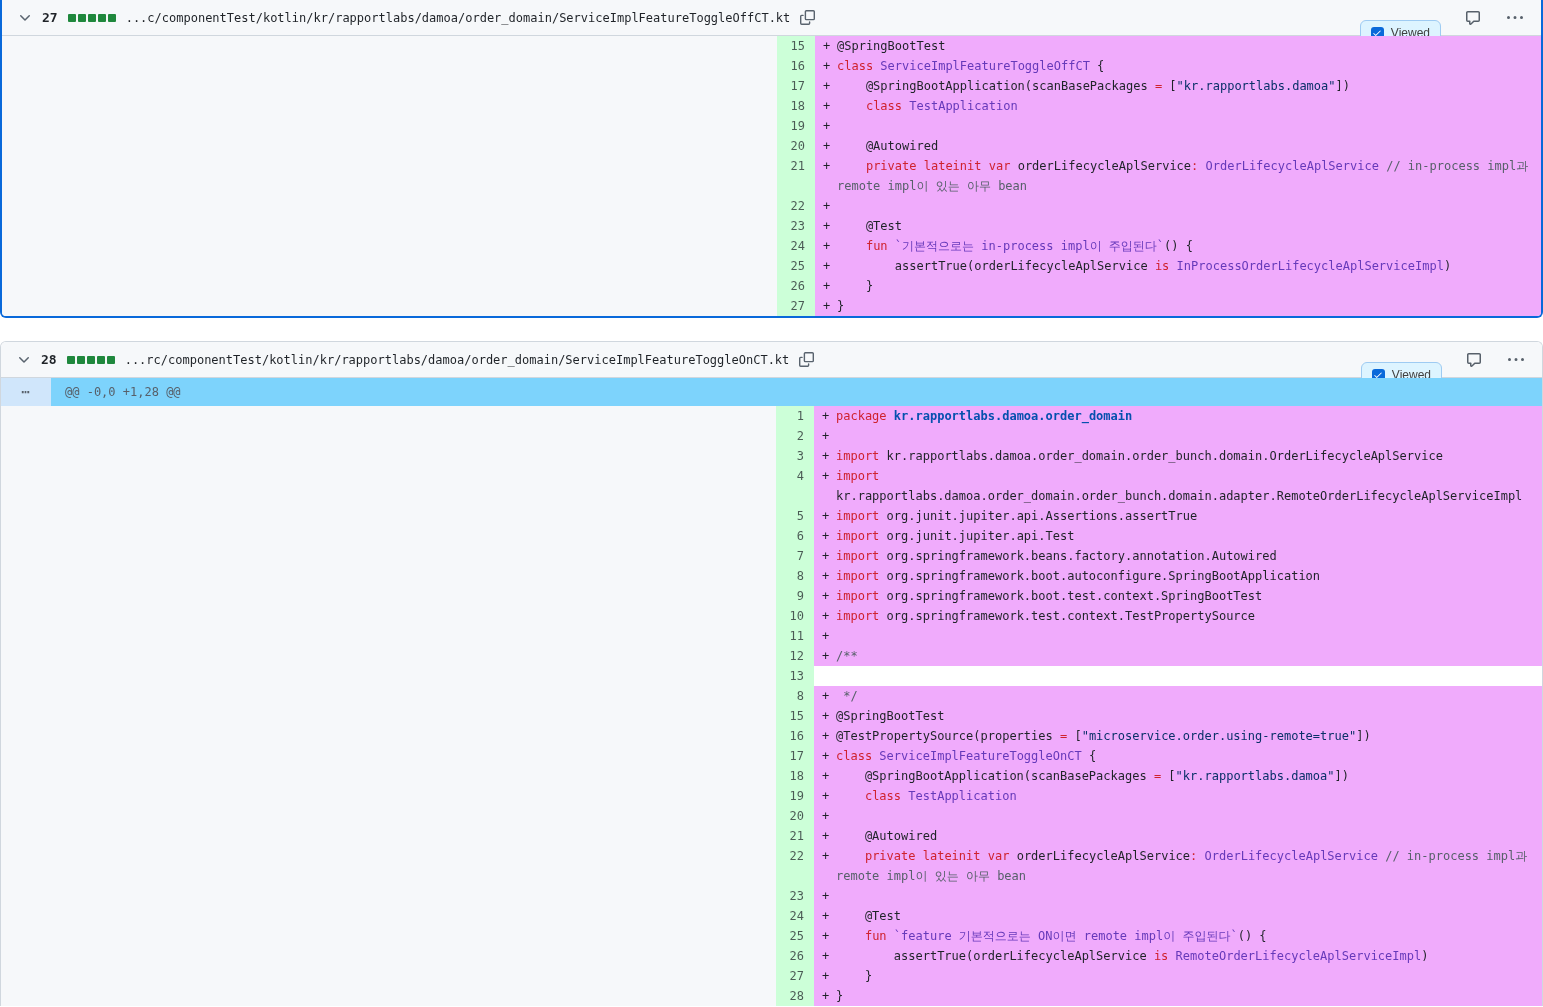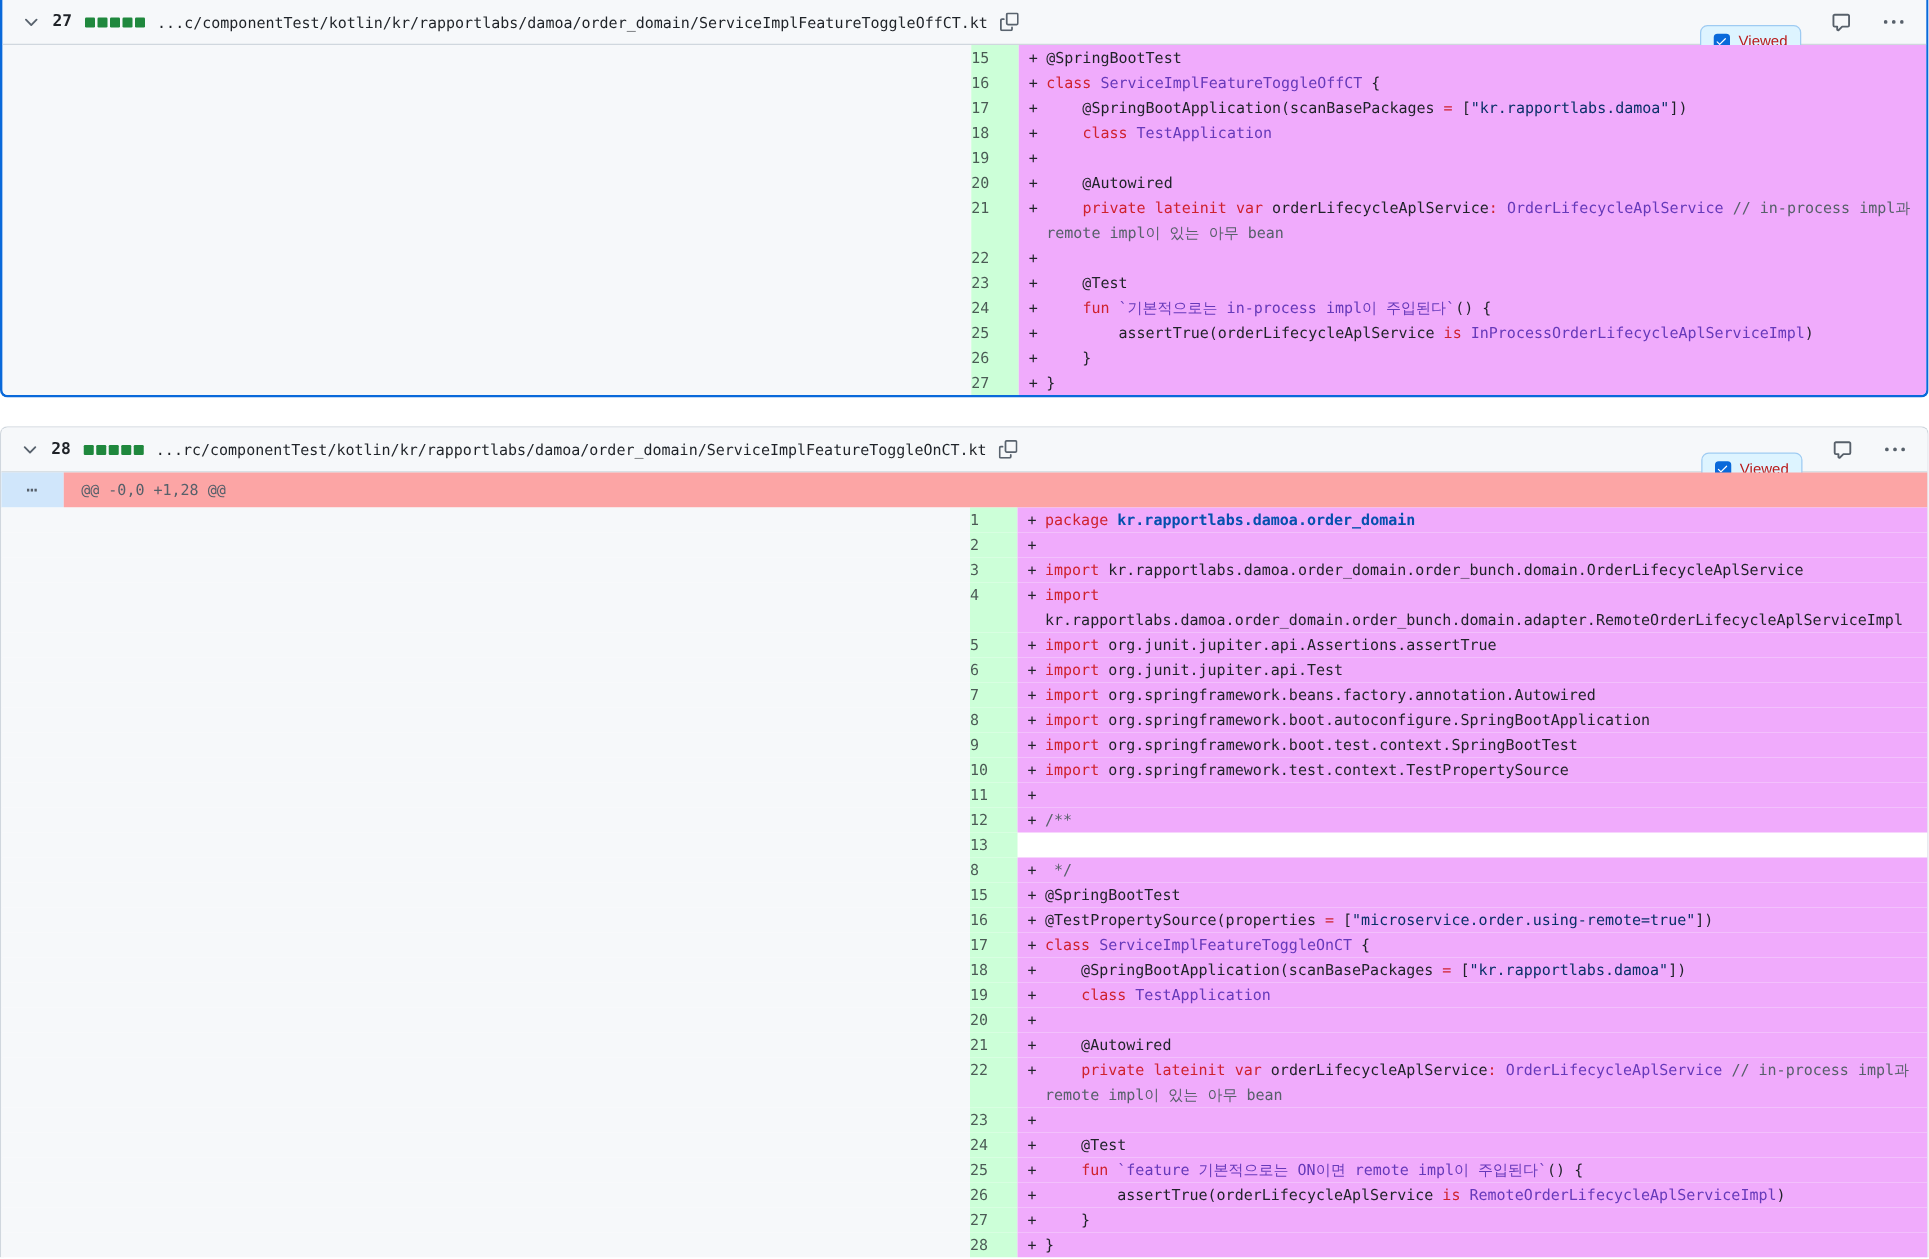--- a/index.html
+++ b/index.html
@@ -33,42 +33,42 @@
   .file-num { font-family: "DejaVu Sans Mono", monospace; font-size: 13px; font-weight: 700; color: #1f2328; }
   .diffstat { display: flex; gap: 2px; align-items: center; margin: 0 2px; }
   .diffstat .sq { width: 8px; height: 8px; background: #1f883d; border-radius: 1px; display: inline-block; }
   .file-path { font-family: "DejaVu Sans Mono", monospace; font-size: 12px; color: #1f2328; white-space: nowrap; }
   .copy-btn { width: 18px; height: 18px; display: flex; align-items: center; justify-content: center; color: #59636e; cursor: pointer; flex: none; }
   .spacer { flex: 1; }
   .viewed-btn {
     display: flex; align-items: center; gap: 7px;
     height: 26px; padding: 0 10px;
     background: #ddf4ff; border: 1px solid #9ecbf2; border-radius: 6px;
-    font-size: 12px; color: #b91c1c; cursor: pointer; flex: none; margin-top: 31px;
+    font-size: 12px; color: #404040; cursor: pointer; flex: none; margin-top: 31px;
   }
   .checkbox { width: 13px; height: 13px; background: #0969da; border-radius: 3px; display: flex; align-items: center; justify-content: center; color: #ffffff; flex: none; }
   .icon-btn { width: 20px; height: 20px; display: flex; align-items: center; justify-content: center; color: #57606a; cursor: pointer; flex: none; }
   .icon-btn.comment { margin-left: 14px; }
   .icon-btn.kebab { margin-left: 14px; }
 
   
   .hunk-row { display: flex; height: 28px; font-family: "DejaVu Sans Mono", monospace; font-size: 12px; line-height: 28px; }
   .hunk-gutter {
     width: 50px; flex: none; background: #d0e6fb; color: #57606a;
     display: flex; align-items: center; justify-content: center;
     cursor: pointer; font-size: 15px; letter-spacing: 1px;
   }
-  .hunk-text { flex: 1; background: #fca5a5; color: #57606a; padding-left: 14px; }
+  .hunk-text { flex: 1; background: #7dd3fc; color: #57606a; padding-left: 14px; }
 
   
   .code-row { display: flex; font-family: "DejaVu Sans Mono", monospace; font-size: 12px; line-height: 20px; }
   .empty-cell { width: 775px; flex: none; background: #f6f8fa; }
   .num-cell {
     width: 38px; flex: none; background: #ccffd8;
-    text-align: left; padding-right: 10px;
+    text-align: right; padding-right: 10px;
     color: rgba(31,35,40,0.75); cursor: pointer;
   }
   .code-cell {
     flex: 1; background: #f0abfc; color: #1f2328;
     padding: 0 10px 0 22px; text-indent: -14px;
     white-space: pre-wrap; overflow-wrap: normal; word-break: normal;
   }
   .marker { display: inline-block; width: 14px; text-indent: 0; }
 
   .seg-plain   { color: #1f2328; }

